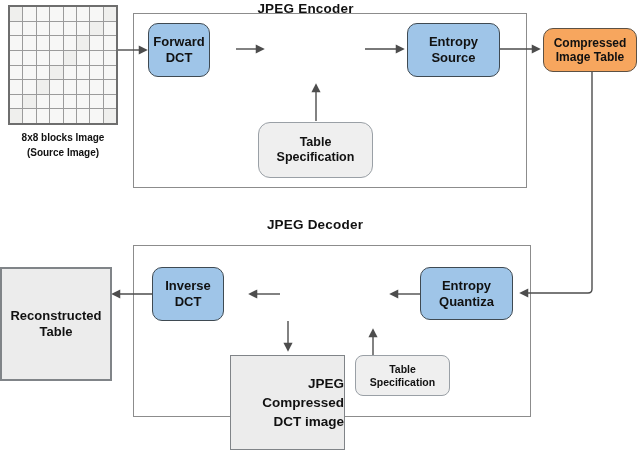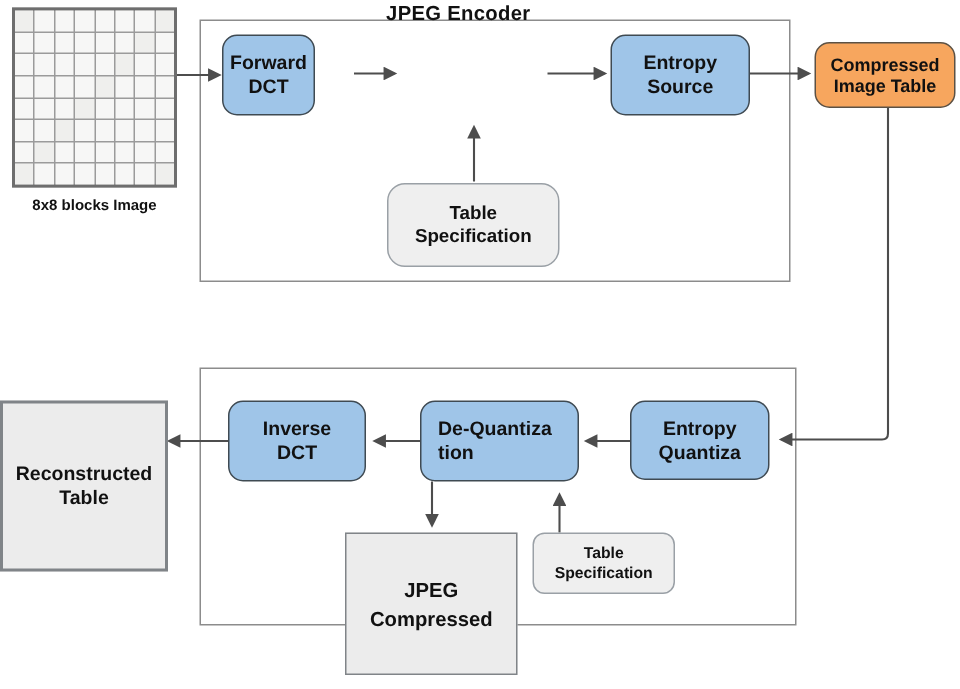--- a/index.html
+++ b/index.html
@@ -119,25 +119,27 @@
       <div class="cell"></div>
       <div class="cell"></div>
       <div class="cell"></div>
       <div class="cell"></div>
       <div class="cell"></div>
       <div class="cell"></div>
       <div class="cell d"></div>
     </div>
   <div class="abs caption" style="left:0px;top:130px;width:126px;">
     <div>8x8 blocks Image</div>
+    <div>(Source Image)</div>
   </div>
 
   <div class="abs section-title" style="left:133px;top:1px;width:345px;">JPEG Encoder</div>
   <div class="abs container-frame" style="left:133px;top:13px;width:394px;height:175px;"></div>
 
+  <div class="abs section-title" style="left:140px;top:217px;width:350px;">JPEG Decoder</div>
   <div class="abs container-frame" style="left:133px;top:245px;width:398px;height:172px;"></div>
 
   <svg id="connectors" width="640" height="459" viewBox="0 0 640 459">
     <defs>
       <marker id="arr" viewBox="0 0 10 10" refX="8" refY="5" markerWidth="7" markerHeight="6.5" orient="auto">
         <path d="M0,0 L10,5 L0,10 z" fill="#4d4d4d"></path>
       </marker>
     </defs>
     <path class="connector" marker-end="url(#arr)" d="M118,50 H146"></path>
     <path class="connector" marker-end="url(#arr)" d="M236,49 H263"></path>
@@ -163,39 +165,36 @@
   <div class="abs node node-grayround" style="left:258px;top:122px;width:115px;height:56px;">
     <span>Table</span>
     <span>Specification</span>
   </div>
 
   <div class="abs node node-orange" style="left:543px;top:28px;width:94px;height:44px;">
     <span>Compressed</span>
     <span>Image Table</span>
   </div>
 
-  <div class="abs node node-blue" style="left:152px;top:267px;width:92px;height:54px;">
+  <div class="abs node node-blue" style="left:152px;top:267px;width:72px;height:54px;">
     <span>Inverse</span>
     <span>DCT</span>
-  </div>
-  <div class="abs node node-blue node-left" style="left:280px;top:267px;width:106px;height:54px;">
-    <span>De-Quantiza</span>
-    <span>tion</span>
   </div>
   <div class="abs node node-blue" style="left:420px;top:267px;width:93px;height:53px;">
     <span>Entropy</span>
     <span>Quantiza</span>
   </div>
   <div class="abs node node-grayround small" style="left:355px;top:355px;width:95px;height:41px;">
     <span>Table</span>
     <span>Specification</span>
   </div>
-  <div class="abs node node-rect" style="left:230px;top:355px;width:115px;height:95px;border-width:1.5px;font-size:13.5px;line-height:19px;">
+  <div class="abs node node-rect" style="left:230px;top:355px;width:115px;height:95px;border-width:1.5px;font-size:13.5px;line-height:19px;align-items:flex-end;">
     <span>JPEG</span>
     <span>Compressed</span>
+    <span>DCT image</span>
   </div>
 
   <div class="abs node node-rect" style="left:0px;top:267px;width:112px;height:114px;">
     <span>Reconstructed</span>
     <span>Table</span>
   </div>
 
 </div>
 
 </body></html>

